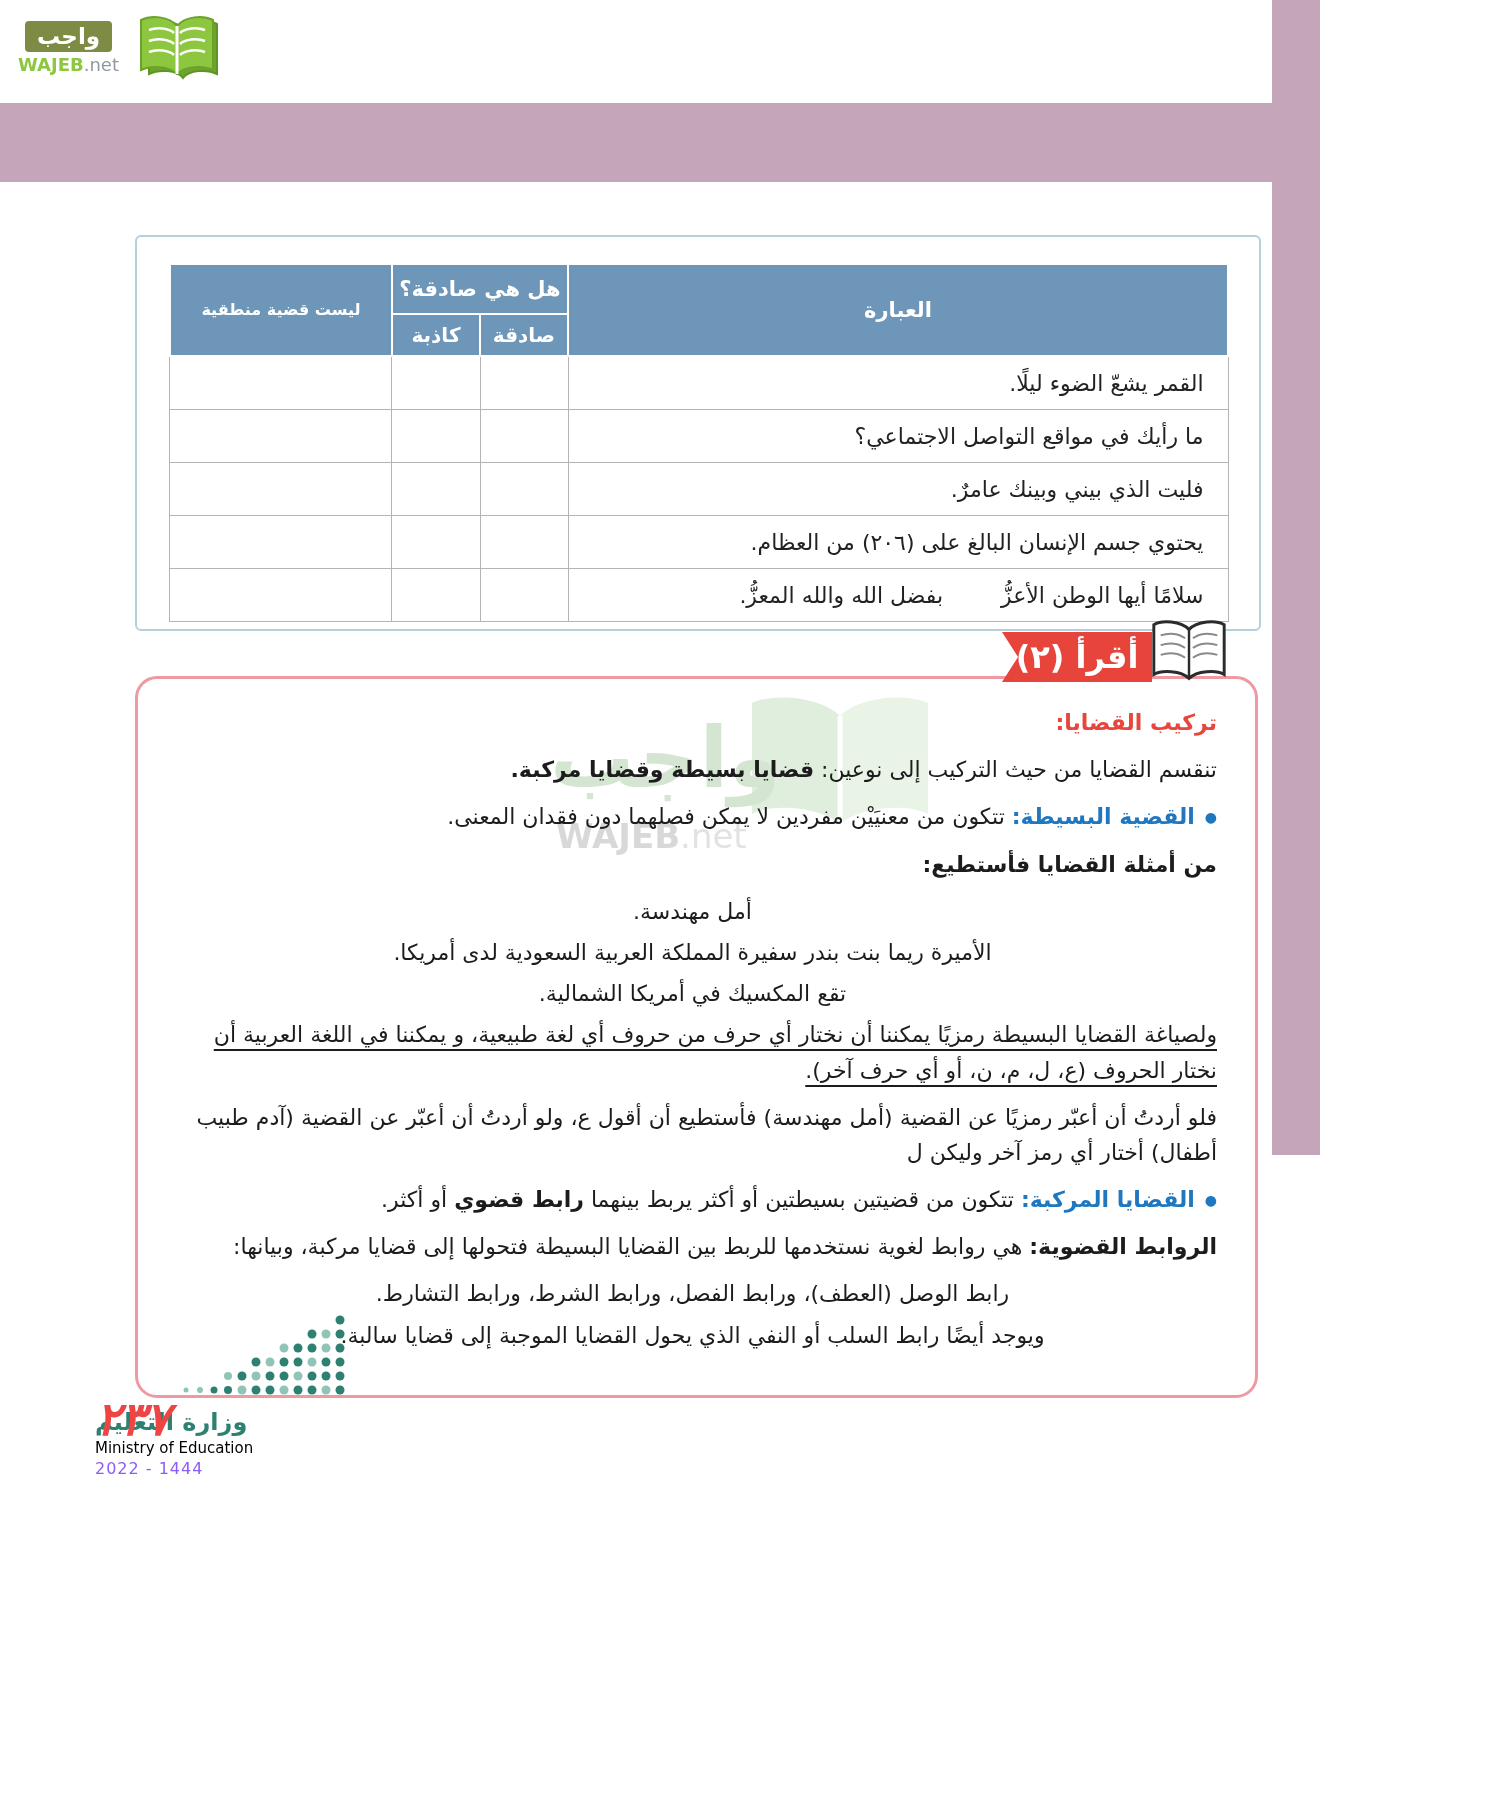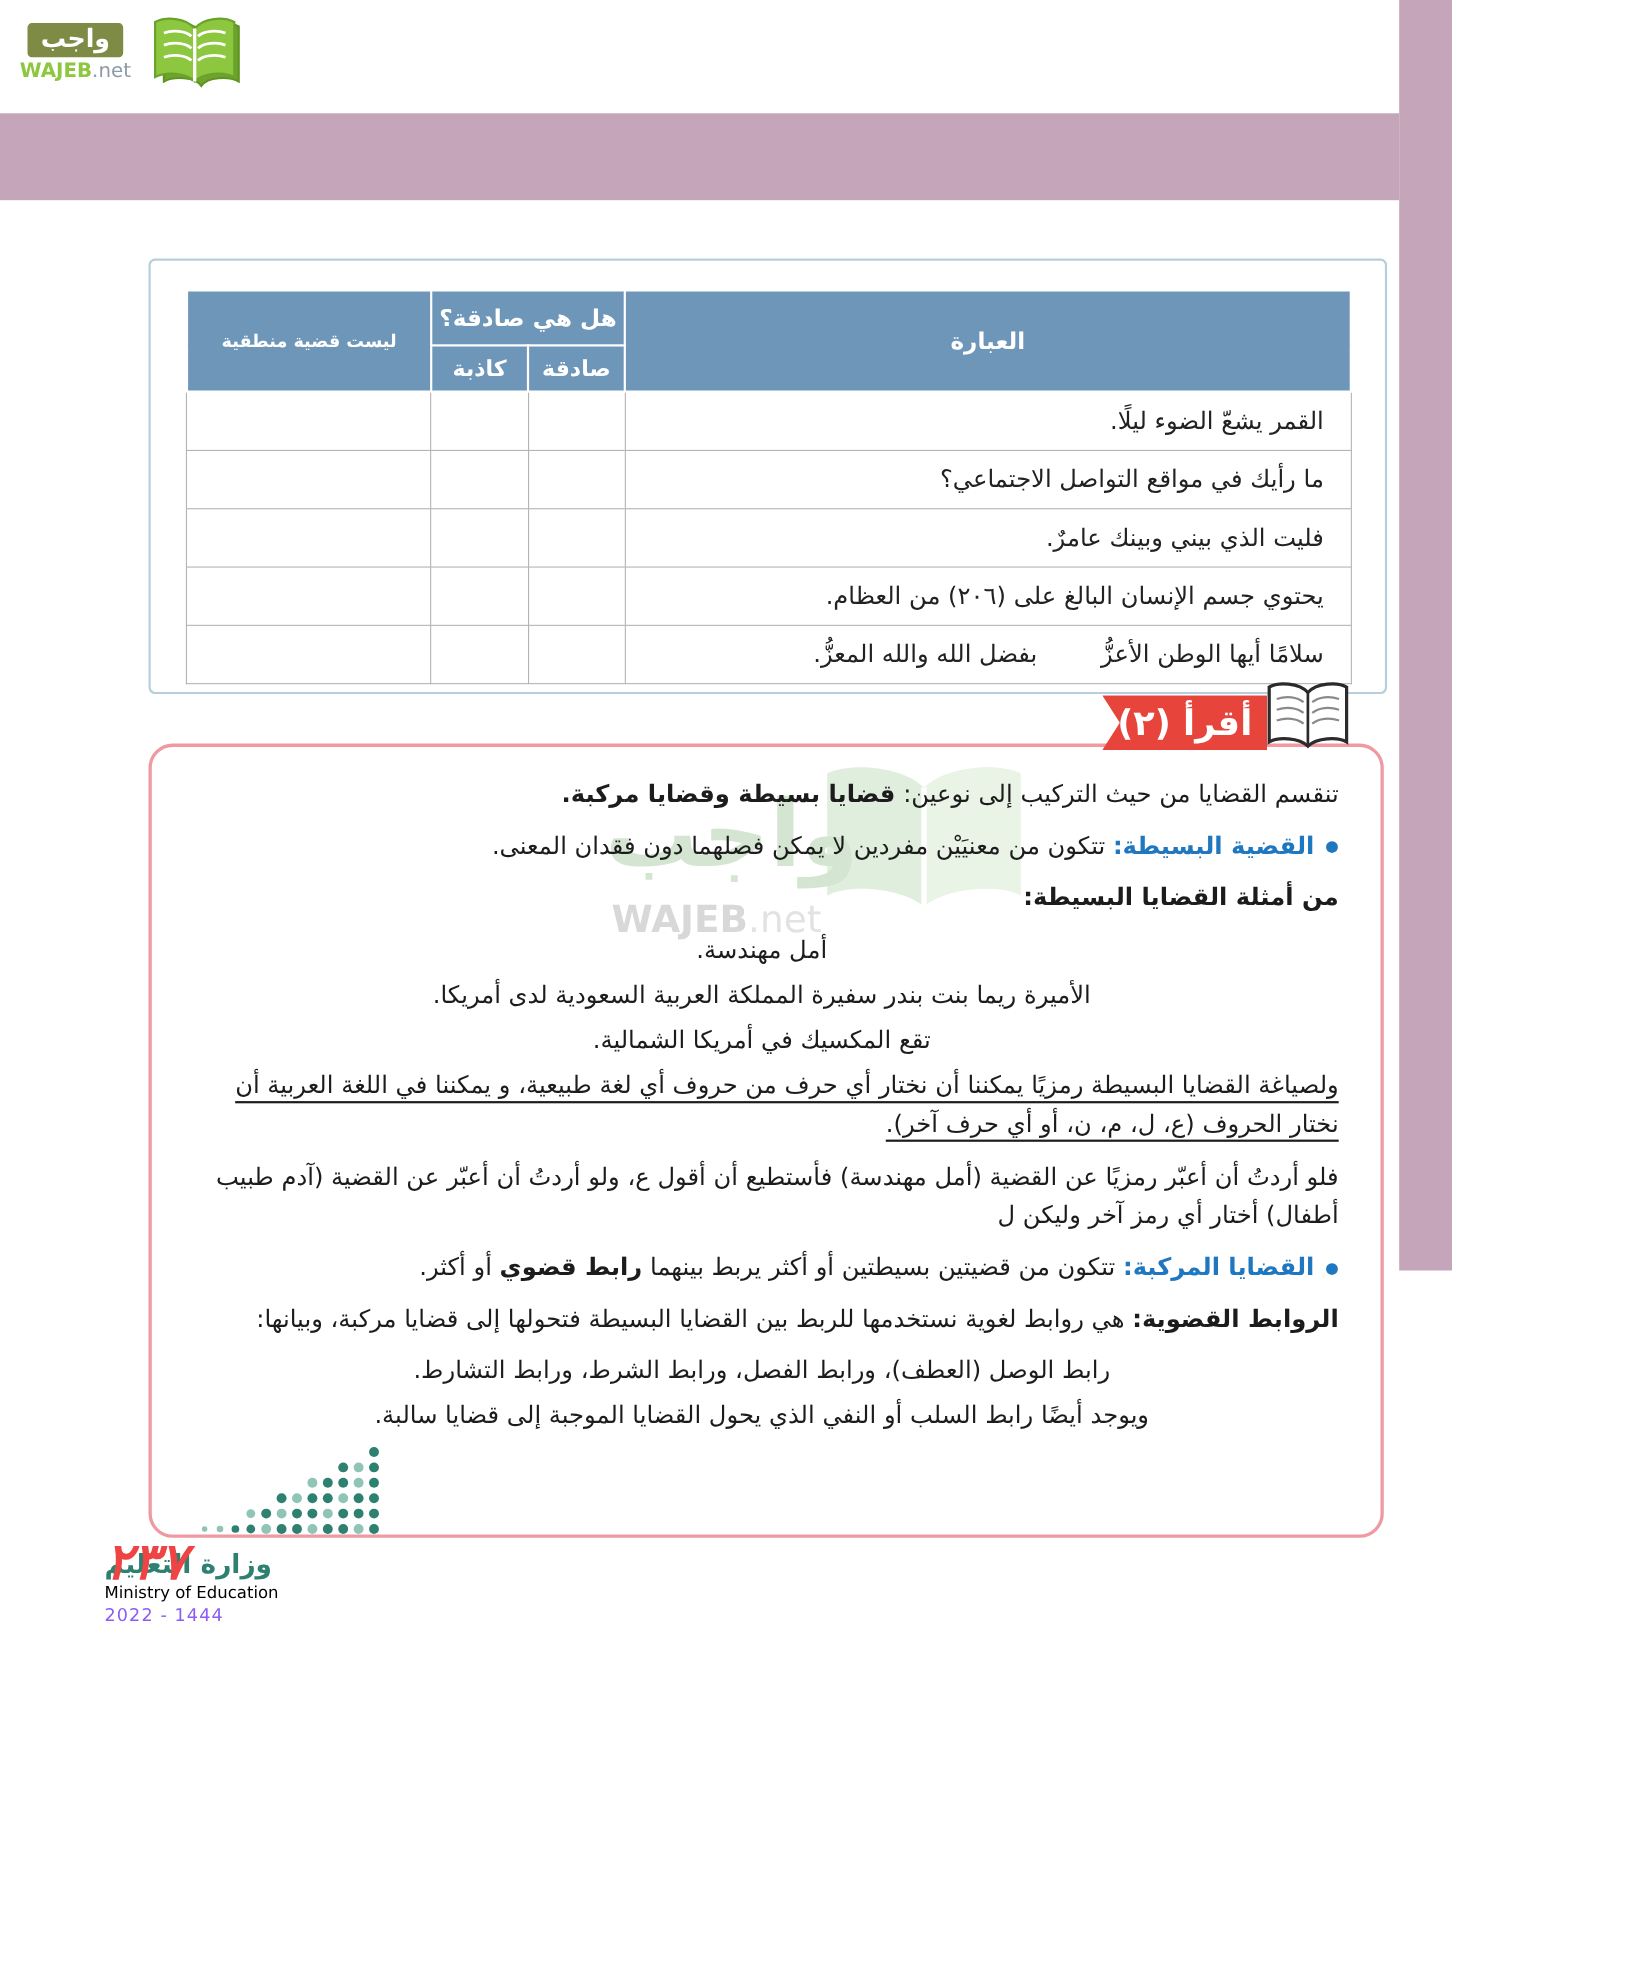--- a/index.html
+++ b/index.html
@@ -158,26 +158,27 @@
     <span>أقرأ (٢)</span>
   </div>
   <svg class="badge-book" viewBox="0 0 88 74" xmlns="http://www.w3.org/2000/svg">
     <path d="M44 14 C36 5 16 4 8 9 L8 60 C16 55 36 56 44 64 C52 56 72 55 80 60 L80 9 C72 4 52 5 44 14 Z" fill="#ffffff" stroke="#2b2b2b" stroke-width="3"></path>
     <path d="M44 14 L44 64" stroke="#2b2b2b" stroke-width="2.5"></path>
     <path d="M15 20 C24 17 34 18 40 23 M15 30 C24 27 34 28 40 33 M15 40 C24 37 34 38 40 43" stroke="#8a8a8a" stroke-width="2" fill="none"></path>
     <path d="M48 23 C54 18 64 17 73 20 M48 33 C54 28 64 27 73 30 M48 43 C54 38 64 37 73 40" stroke="#8a8a8a" stroke-width="2" fill="none"></path>
   </svg>
 
   <div class="content-box">
+    <p class="red-heading">تركيب القضايا:</p>
 
     <p><span>تنقسم القضايا من حيث التركيب إلى نوعين: </span><span class="b">قضايا بسيطة وقضايا مركبة.</span></p>
 
     <p><span class="bullet">●</span><span class="blue">القضية البسيطة:</span><span> تتكون من معنيَيْن مفردين لا يمكن فصلهما دون فقدان المعنى.</span></p>
 
-    <p class="b">من أمثلة القضايا البسيطة:</p>
+    <p class="b">من أمثلة القضايا فأستطيع:</p>
 
     <p class="center example-line">أمل مهندسة.</p>
     <p class="center example-line">الأميرة ريما بنت بندر سفيرة المملكة العربية السعودية لدى أمريكا.</p>
     <p class="center example-line">تقع المكسيك في أمريكا الشمالية.</p>
 
     <p class="underlined">ولصياغة القضايا البسيطة رمزيًا يمكننا أن نختار أي حرف من حروف أي لغة طبيعية، و يمكننا في اللغة العربية أن نختار الحروف (ع، ل، م، ن، أو أي حرف آخر).</p>
 
     <p>فلو أردتُ أن أعبّر رمزيًا عن القضية (أمل مهندسة) فأستطيع أن أقول ع، ولو أردتُ أن أعبّر عن القضية (آدم طبيب أطفال) أختار أي رمز آخر وليكن ل</p>
 
     <p><span class="bullet">●</span><span class="blue">القضايا المركبة:</span><span> تتكون من قضيتين بسيطتين أو أكثر يربط بينهما </span><span class="b">رابط قضوي</span><span> أو أكثر.</span></p>

